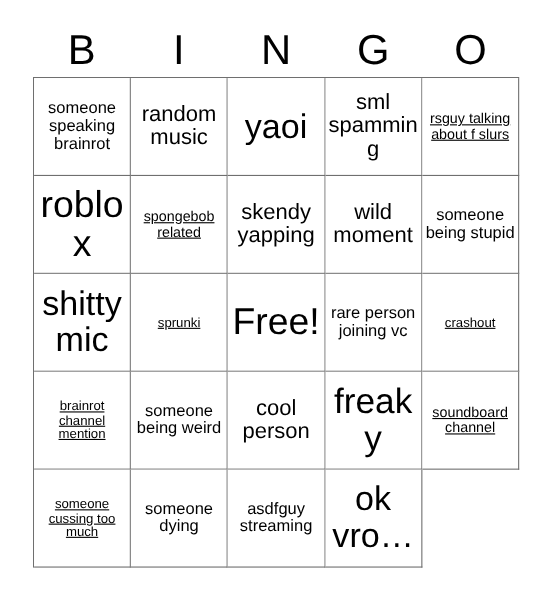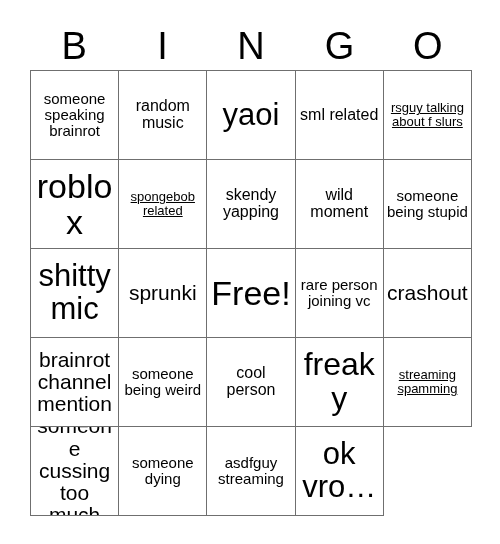--- a/index.html
+++ b/index.html
@@ -72,22 +72,22 @@
   .cell-text {
     display: block;
     width: 100%;
     line-height: 1.06;
     word-wrap: break-word;
     font-weight: 400;
   }
   
   .fs-xs  { font-size: 13px; text-decoration: underline; }
   .fs-s   { font-size: 15px; }
-  .fs-m   { font-size: 21px; }
-  .fs-l   { font-size: 16px; }
+  .fs-m   { font-size: 12px; text-decoration: underline; }
+  .fs-l   { font-size: 20px; }
   .fs-xl  { font-size: 32px; }
   .fs-xxl { font-size: 34px; }
   .fs-huge{ font-size: 31px; }
 </style>
 </head>
 <body>
 
 <div id="card">
 
   <div id="header-row">
@@ -102,21 +102,21 @@
       <div class="cell">
         <span class="cell-text fs-s">someone speaking brainrot</span>
       </div>
       <div class="cell">
         <span class="cell-text fs-l">random music</span>
       </div>
       <div class="cell">
         <span class="cell-text fs-huge">yaoi</span>
       </div>
       <div class="cell">
-        <span class="cell-text fs-l">sml related</span>
+        <span class="cell-text fs-l">sml spamming</span>
       </div>
       <div class="cell">
         <span class="cell-text fs-xs">rsguy talking about f slurs</span>
       </div>
       <div class="cell">
         <span class="cell-text fs-xxl">roblox</span>
       </div>
       <div class="cell">
         <span class="cell-text fs-xs">spongebob related</span>
       </div>
@@ -150,21 +150,21 @@
       <div class="cell">
         <span class="cell-text fs-s">someone being weird</span>
       </div>
       <div class="cell">
         <span class="cell-text fs-l">cool person</span>
       </div>
       <div class="cell">
         <span class="cell-text fs-xl">freaky</span>
       </div>
       <div class="cell">
-        <span class="cell-text fs-xs">streaming spamming</span>
+        <span class="cell-text fs-xs">soundboard channel</span>
       </div>
       <div class="cell">
         <span class="cell-text fs-m">someone cussing too much</span>
       </div>
       <div class="cell">
         <span class="cell-text fs-s">someone dying</span>
       </div>
       <div class="cell">
         <span class="cell-text fs-s">asdfguy streaming</span>
       </div>

